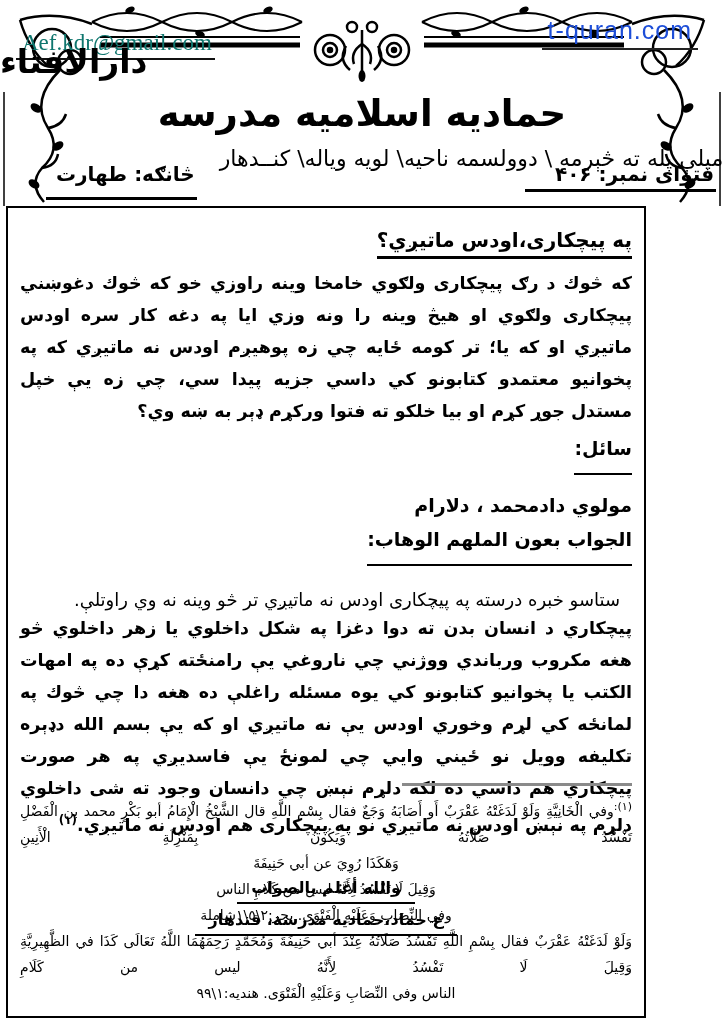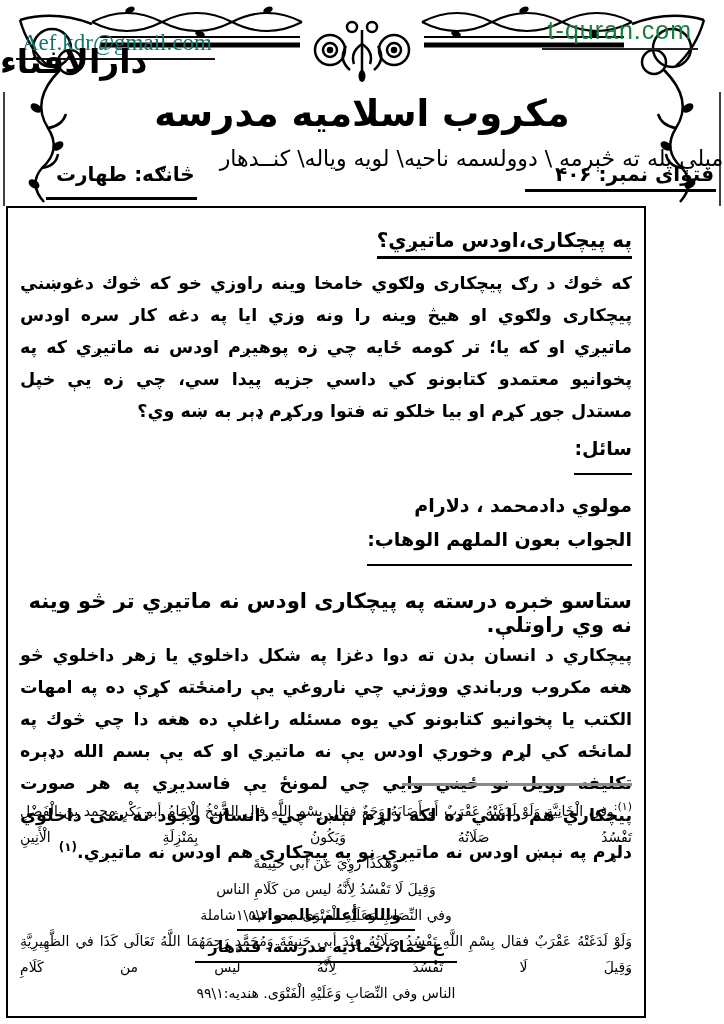--- a/index.html
+++ b/index.html
@@ -21,21 +21,21 @@
     font-family:"Liberation Serif",serif;
     font-size:23px;color:#0f766e;
     border-bottom:2.5px solid #111;
     padding:0 3px 2px 6px;
     cursor:pointer;
   }
   .website{
     position:absolute;top:16px;right:26px;
     direction:ltr;
     font-family:"Liberation Sans",sans-serif;
-    font-size:25px;letter-spacing:1px;color:#15803d;
+    font-size:25px;letter-spacing:1px;color:#1d4ed8;
     border-bottom:2px solid #222;
     padding:0 6px 3px 6px;
     cursor:pointer;
   }
   .org-title{
     position:absolute;top:42px;left:0;width:100%;
     text-align:left;
     font-size:33px;font-weight:bold;
     word-spacing:4px;
   }
@@ -87,22 +87,22 @@
     border-bottom:2.5px solid #000;
     padding-bottom:14px;
     margin:10px 0 13px 0;
     text-align:center;
   }
   .asker-name{
     font-size:19px;font-weight:bold;
     margin:6px 0 2px 0;
   }
   .a-intro{
-    font-size:21px;font-weight:bold;
-    margin:10px 0 2px 0;
+    font-size:18px;font-weight:normal;
+    margin:10px 12px 2px 0;
   }
   sup.fn-ref{font-size:12px;font-weight:bold;}
   .signature{
     text-align:center;
     margin-top:34px;
   }
   .sig-line{
     display:inline-block;
     font-size:16px;font-weight:bold;
     border-bottom:2.5px solid #000;
@@ -200,21 +200,21 @@
       <ellipse cx="690" cy="184" rx="6" ry="4" transform="rotate(-35 690 184)"></ellipse>
     </g>
 
     <line x1="4" y1="92" x2="4" y2="206" stroke-width="1.5"></line>
     <line x1="720" y1="92" x2="720" y2="206" stroke-width="1.5"></line>
   </svg>
 
   <div class="email">Aef.kdr@gmail.com</div>
   <div class="website">t-quran.com</div>
   <div class="org-title">دارالافتاء</div>
-  <div class="org-name">مكروب اسلاميه مدرسه</div>
+  <div class="org-name">حماديه اسلاميه مدرسه</div>
   <div class="address">پاميلې پله ته څېرمه \ دوولسمه ناحيه\ لويه وياله\ كنــدهار</div>
   <div class="fatwa-no">فتواى نمبر: ۴۰۶</div>
   <div class="category">څانګه: طهارت</div>
 
   <div class="box">
 
     <div>
       <span class="q-title">په پيچكارى،اودس ماتيږي؟</span>
     </div>
 

